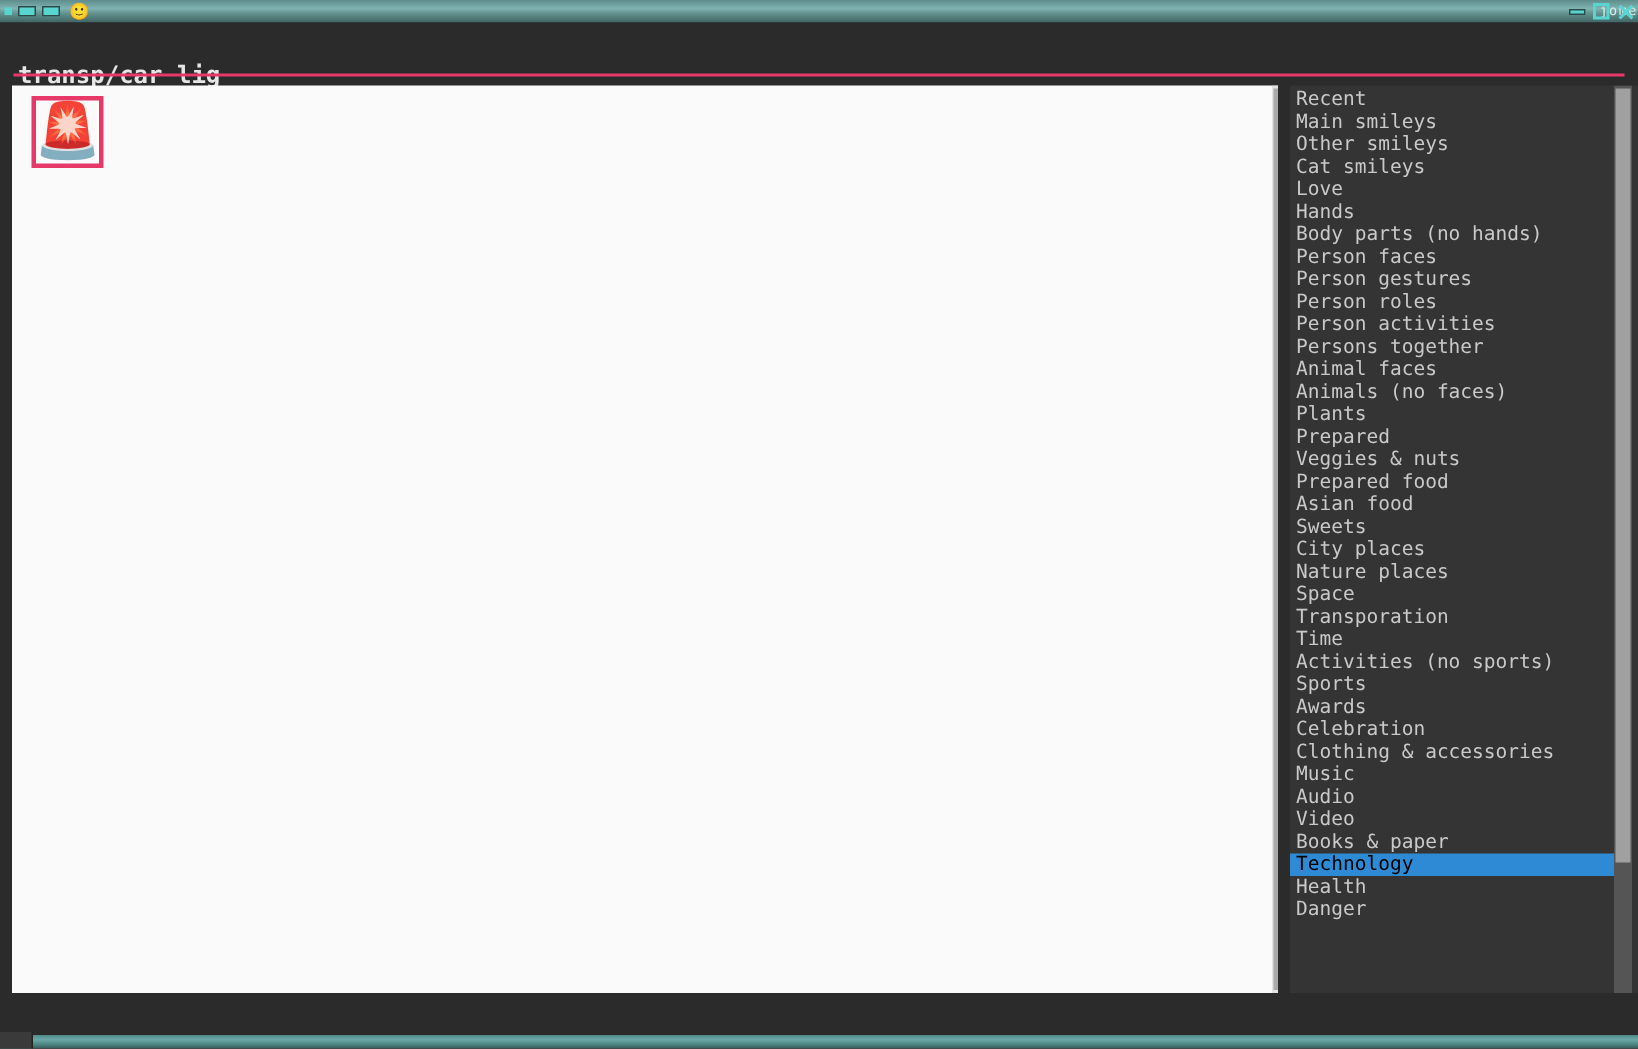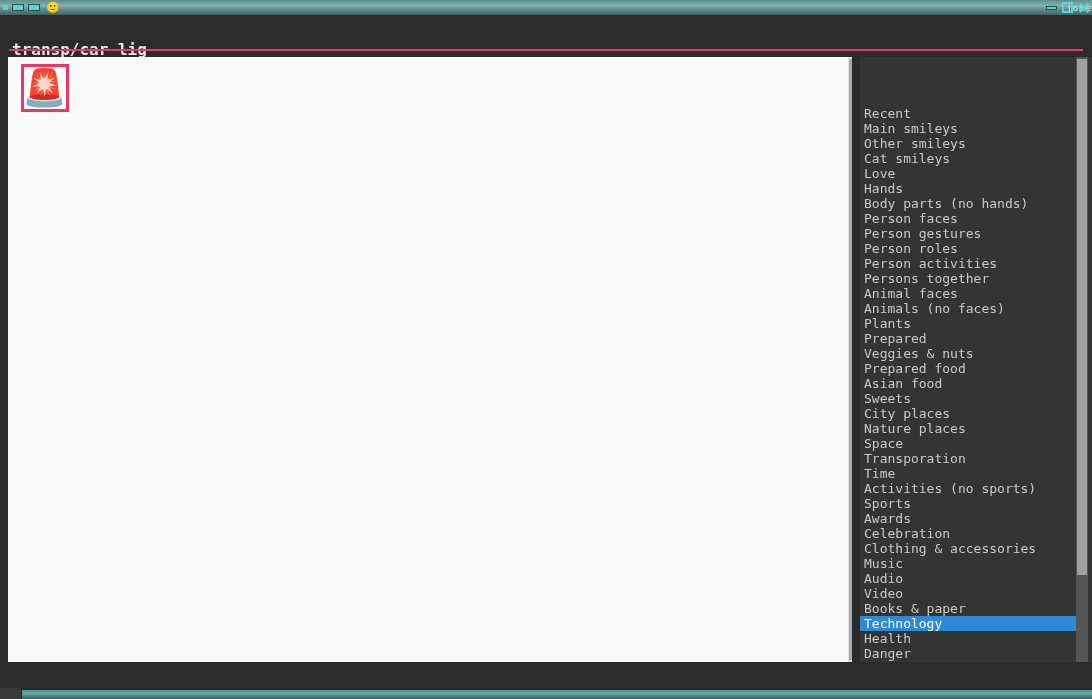--- a/index.html
+++ b/index.html
@@ -73,29 +73,29 @@
   .grid-scroll-thumb{
     position:absolute; left:841px; top:2px; width:10px; height:601px;
     background:#a9a9a9;
   }
 
   
   .listpanel{
     position:absolute; left:860px; top:57px; width:232px; height:605px;
     background:#343434; overflow:hidden;
   }
-  .list-inner{ position:absolute; left:0; top:2px; width:216px;margin-top:47px; }
+  .list-inner{ position:absolute; left:0; top:2px; width:216px; }
   .list-item{
     height:15px; line-height:15px;
     font-size:13px; color:#c9c9c9;
     font-family:"DejaVu Sans Mono","Liberation Mono",monospace;
     padding-left:4px; white-space:nowrap;
   }
   .list-item.selected{
-    background:#2e8ad4; color:#ffffff; width:216px;
+    background:#2e8ad4; color:#000000; width:216px;
   }
   .list-scroll-track{
     position:absolute; left:216px; top:0; width:12px; height:605px;
     background:#555555;
   }
   .list-scroll-thumb{
     position:absolute; left:217px; top:2px; width:10px; height:516px;
     background:#a0a0a0;
   }
 

